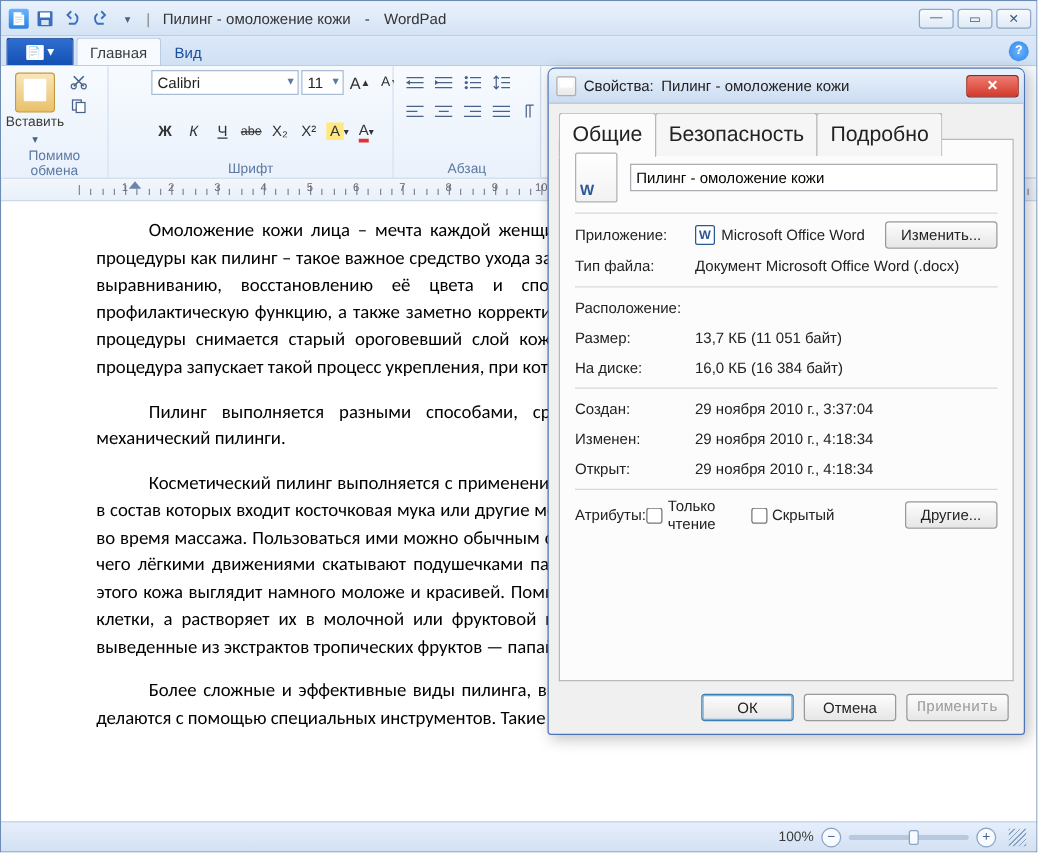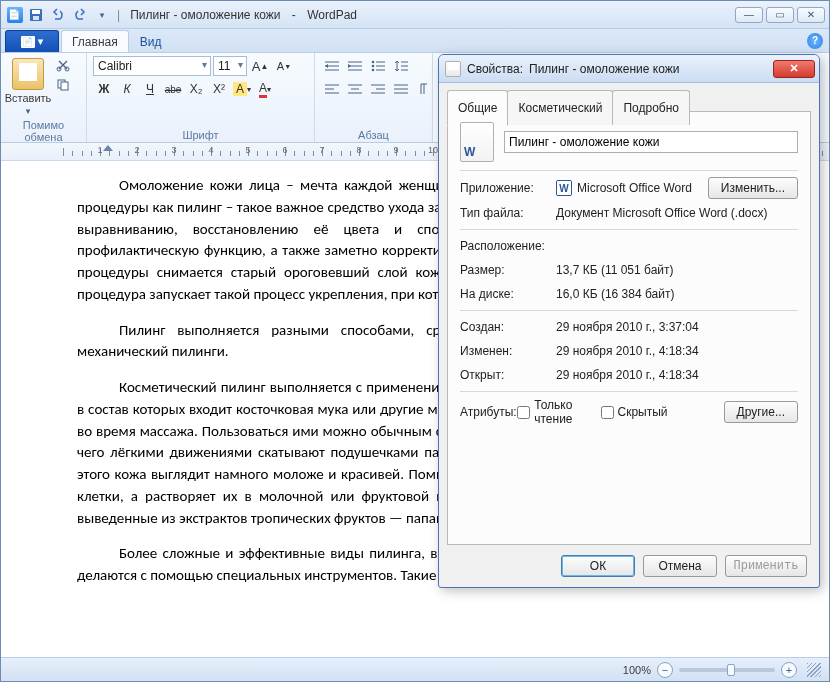--- a/index.html
+++ b/index.html
@@ -101,21 +101,21 @@
     width:32px;height:32px; background:linear-gradient(#f9e6bb,#eac16a);
     border:1px solid #c49a3a; border-radius:3px; position:relative;
   }
   .big-btn .ico::after{content:"";position:absolute;inset:4px 6px 8px 6px;background:#fff;border-radius:1px;}
   .big-btn .lbl { font-size:11px; color:#3b3b3b; text-align:center; line-height:1.1;}
   .clip-side{display:flex;flex-direction:column;gap:2px;justify-content:center;}
   .mini{
     width:20px;height:18px;border:1px solid transparent;border-radius:2px;
     display:flex;align-items:center;justify-content:center;font-size:11px;color:#4a628a;
   }
-  .font-col{display:flex;flex-direction:column;gap:3px;}
+  .font-col{display:flex;flex-direction:column;gap:19px;margin-left:28px;}
   .font-row{display:flex;gap:2px;align-items:center;}
   .combo{
     height:20px;border:1px solid #a9bcd6;background:#fff;display:flex;align-items:center;
     padding:0 16px 0 4px;position:relative;font-size:12px;color:#222;
   }
   .combo::after{content:"▾";position:absolute;right:3px;top:2px;color:#5b7aa3;font-size:10px;}
   .font-name{width:118px;}
   .font-size{width:34px;}
   .btnrow{display:flex;gap:1px;}
   .tbtn{
@@ -172,21 +172,21 @@
   .dlg-title .ico{width:16px;height:16px;background:linear-gradient(#fff,#e9e9e9);border:1px solid #b0b0b0;border-radius:2px;position:relative;}
   .dlg-title .ico::before{content:"";position:absolute;left:2px;top:2px;right:2px;bottom:6px;background:#fff;}
   .dlg-title .t{font-size:12px;color:#222;}
   .dlg-close{margin-left:auto;width:42px;height:18px;border-radius:3px;
     background:linear-gradient(#f07a6f,#d13c2e);border:1px solid #9b241a;
     display:flex;align-items:center;justify-content:center;color:#fff;font-size:11px;font-weight:bold;}
   .dlg-body{flex:1;padding:6px 8px 8px;display:flex;flex-direction:column;}
   .dlg-tabs{display:flex;border-bottom:1px solid #b9b9b9;height:23px;}
   .dlg-tab{
     padding:17px 10px;height:22px;border:1px solid #b9b9b9;border-bottom:none;
-    margin-right:-1px;background:#f6f6f6;display:flex;align-items:center;font-size:12px;
+    margin-right:-1px;background:#f6f6f6;display:flex;align-items:center;font-size:17px;
     border-radius:3px 3px 0 0; position:relative; top:1px;
   }
   .dlg-tab.active{background:#fcfcfc;border-bottom:1px solid #fcfcfc;}
   .dlg-page{flex:1;border:1px solid #b9b9b9;border-top:none;background:#fcfcfc;padding:10px 12px 8px;}
   .prop-head{display:flex;gap:10px;align-items:center;margin-bottom:8px;}
   .doc-icon{
     width:34px;height:40px;background:linear-gradient(#fff,#f2f2f2);
     border:1px solid #b0b0b0;border-radius:2px;position:relative;flex:none;
   }
   .doc-icon::after{content:"W";position:absolute;left:3px;bottom:2px;font-weight:bold;color:#2b5797;font-size:12px;}
@@ -526,21 +526,21 @@
     <span class="t">Свойства:</span>
     <span class="t">Пилинг - омоложение кожи</span>
     <div class="dlg-close">✕</div>
   </div>
   <div class="dlg-body">
     <div class="dlg-tabs">
       <div class="dlg-tab active">
           <span>Общие</span>
         </div>
       <div class="dlg-tab">
-          <span>Косметический</span>
+          <span>Безопасность</span>
         </div>
       <div class="dlg-tab">
           <span>Подробно</span>
         </div>
     </div>
     <div class="dlg-page">
       <div class="prop-head">
         <div class="doc-icon"></div>
         <input class="name-field" value="Пилинг - омоложение кожи" style="">
       </div>

